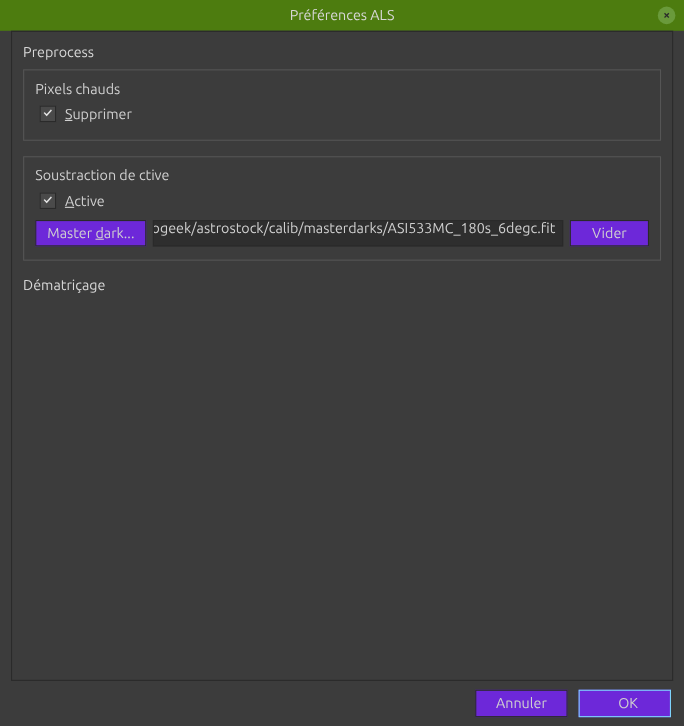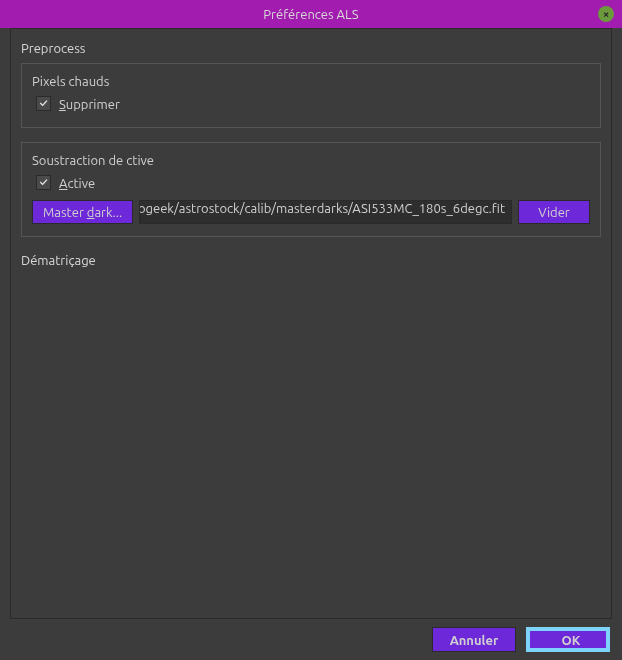--- a/index.html
+++ b/index.html
@@ -1,20 +1,20 @@
 <!DOCTYPE html>
 <html><head>
 <meta charset="utf-8">
 <style>
   * { box-sizing: border-box; margin: 0; padding: 0; font-family: "Segoe UI", "Ubuntu", sans-serif; }
   body { background: #3c3c3c; width: 622px; height: 660px; overflow: hidden; color: #d0d0d0; font-size: 13px; }
 
   .window { width: 622px; height: 660px; display: flex; flex-direction: column; background: #3c3c3c; }
 
-  .titlebar { height: 28px; display: flex; align-items: center; justify-content: center; position: relative; background: #a21caf; }
+  .titlebar { height: 28px; display: flex; align-items: center; justify-content: center; position: relative; background: #4d7c0f; }
   .titlebar .title { color: #d8d8d8; font-size: 13px; }
   .close-btn { position: absolute; right: 8px; top: 6px; width: 16px; height: 16px; border-radius: 50%; background: #6a9a3b; display: flex; align-items: center; justify-content: center; cursor: pointer; }
   .close-btn span { color: #2a2a2a; font-size: 11px; line-height: 1; font-weight: bold; }
 
   .client { flex: 1; display: flex; flex-direction: column; padding: 0 10px 8px 10px; }
 
   .tabstrip { display: flex; gap: 0; margin-top: 10px; }
   .tab { padding: 6px 14px 7px 14px; border: 1px solid #2a2a2a; background: #3c3c3c; color: #d0d0d0; cursor: pointer; position: relative; bottom: -1px; border-bottom: 1px solid #2a2a2a; }
   .tab + .tab { border-left: none; }
   .tab.active { background: #3c3c3c; border-bottom: 1px solid #3c3c3c; z-index: 2; }
@@ -37,22 +37,22 @@
   .dark-row { display: flex; align-items: center; gap: 6px; margin-top: 10px; }
   .btn { border: 1px solid #2a2a2a; background: #6d28d9; color: #d0d0d0; padding: 4px 10px; height: 24px; display: flex; align-items: center; cursor: pointer; font-size: 13px; }
   .pathfield { flex: 1; height: 24px; border: 1px solid #2a2a2a; background: #2e2e2e; color: #d0d0d0; padding: 0 6px; display: flex; align-items: flex-start; overflow: hidden; white-space: nowrap; direction: rtl; text-align: left; }
   .pathfield span { direction: ltr; unicode-bidi: plaintext; font-size: 13px; }
 
   .select { width: 86px; height: 26px; border: 1px solid #2a2a2a; background: #4a4a4a; color: #d0d0d0; display: flex; align-items: center; justify-content: space-between; padding: 0 8px 0 10px; cursor: pointer; font-size: 13px; }
   .select .caret { width: 0; height: 0; border-left: 4px solid transparent; border-right: 4px solid transparent; border-top: 5px solid #c0c0c0; }
 
   .spacer { flex: 1; }
 
-  .footer { display: flex; justify-content: flex-end; gap: 10px; padding: 8px 2px 0 0; font-weight: bold; }
-  .btn.primary { border: 4px solid #7dd3fc; padding-left: 16px; }
+  .footer { display: flex; justify-content: flex-end; gap: 10px; padding: 8px 2px 0 0; }
+  .btn.primary { border: 1px solid #7dd3fc; padding-left: 16px; }
   .btn.footer-btn { min-width: 84px; justify-content: center; height: 25px; }
 
 </style>
 </head>
 <body>
 
 <div class="window">
 
   <div class="titlebar">
     <span class="title">Préférences ALS</span>

